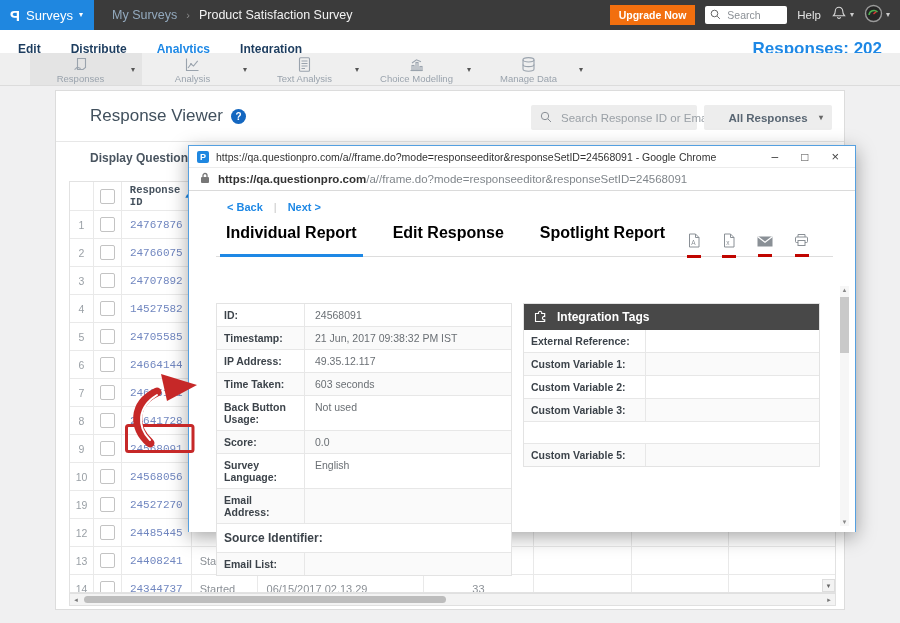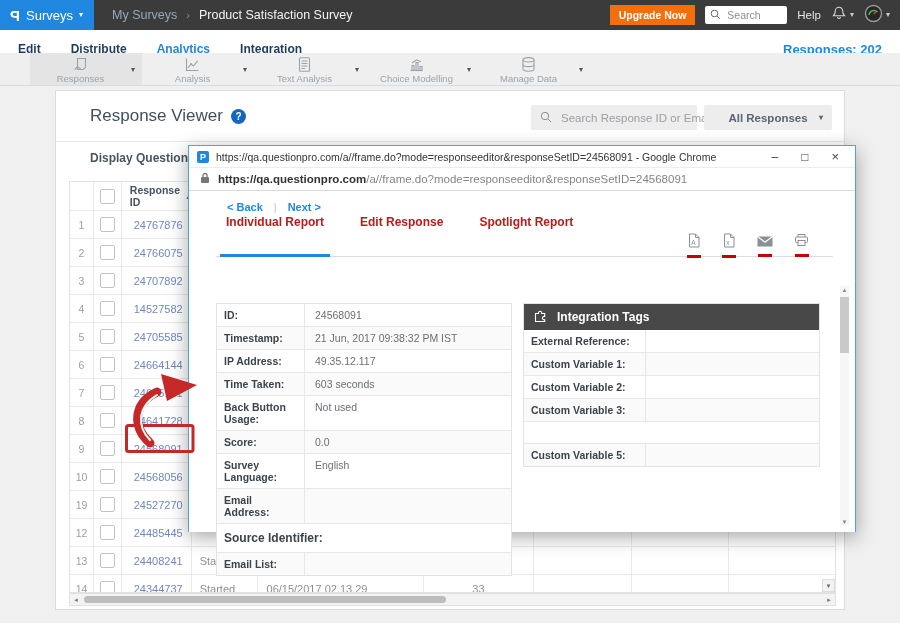--- a/index.html
+++ b/index.html
@@ -19,21 +19,21 @@
   .upgrade-btn{background:#f26f0e;color:#fff;font-size:10.5px;font-weight:bold;padding:4px 9px;border-radius:0;border:none;cursor:pointer;font-family:inherit;}
   .top-search{display:flex;align-items:center;background:#fff;border-radius:2px;height:18px;width:82px;padding:0 5px;gap:4px;box-sizing:border-box;}
   .top-search input{border:none;outline:none;width:60px;font-size:10.5px;color:#333;background:transparent;font-family:inherit;}
   .top-search input::placeholder{color:#8a8f95;}
   .help-label{color:#e3e3e3;font-size:11.5px;cursor:pointer;}
   .icon-btn{display:flex;align-items:center;gap:3px;color:#ccc;cursor:pointer;}
   
   .subnav{position:absolute;top:30px;left:0;right:0;height:38px;background:#fff;display:flex;align-items:center;padding:0 18px;gap:30px;font-size:12px;font-weight:bold;z-index:4;}
   .subnav-item{color:#1d3d5f;cursor:pointer;}
   .subnav-item.active{color:#1e88e5;text-decoration:underline;text-underline-offset:3px;}
-  .responses-count{margin-left:auto;color:#1e88e5;font-size:13px;font-weight:bold;}
+  .responses-count{margin-left:auto;color:#1e88e5;font-size:17px;font-weight:bold;}
   
   .toolbar{position:absolute;top:53px;left:0;right:0;height:32px;background:#efefef;border-bottom:1px solid #dcdcdc;display:flex;padding-left:30px;z-index:4;}
   .tgroup{width:112px;display:flex;align-items:center;cursor:pointer;}
   .tgroup.active{background:#e4e4e4;}
   .tcol{display:flex;flex-direction:column;align-items:center;justify-content:center;gap:0px;flex:1;padding-top:2px;}
   .tlabel{font-size:9.5px;color:#9aa3ad;white-space:nowrap;}
   .tcaret{font-size:8px;color:#555;margin-right:7px;}
   .ticon svg{display:block;}
   
   .card{position:absolute;left:55px;top:90px;width:790px;height:520px;background:#fff;border:1px solid #dcdcdc;box-sizing:border-box;z-index:3;}
@@ -48,21 +48,21 @@
   .display-questions{position:absolute;left:34px;top:59px;display:flex;align-items:center;gap:11px;font-size:12px;font-weight:bold;color:#4a5560;}
   .toggle{width:30px;height:15px;background:#d9d9d9;border-radius:8px;position:relative;cursor:pointer;}
   .knob{position:absolute;left:1px;top:1px;width:13px;height:13px;background:#fff;border-radius:50%;box-shadow:0 1px 2px rgba(0,0,0,.35);}
   
   .rtable{position:absolute;left:13px;top:90px;width:767px;height:412px;overflow:hidden;border:1px solid #e2e2e2;box-sizing:border-box;background:#fff;}
   .trow{display:flex;height:27px;border-bottom:1px solid #e9e9e9;background:#fff;}
   .trow.header{height:28px;}
   .tc{border-right:1px solid #e9e9e9;display:flex;align-items:center;box-sizing:border-box;font-size:11px;}
   .c-num{width:24px;justify-content:center;color:#9aa0a6;font-size:10.5px;}
   .c-cb{width:28px;justify-content:center;}
-  .c-id{width:70px;justify-content:flex-end;padding-right:8px;color:#7187c0;cursor:pointer;}
+  .c-id{width:70px;justify-content:flex-end;padding-right:8px;color:#7187c0;cursor:pointer;font-family:Liberation Mono, monospace;}
   .c-status{width:66px;padding-left:8px;color:#8b9096;}
   .c-date{width:167px;padding-left:9px;color:#8b9096;}
   .c-val{width:110px;justify-content:center;color:#8b9096;}
   .c-e1,.c-e2{width:98px;}
   .c-e3{width:106px;border-right:none;}
   .hdr-id{color:#46525e;font-weight:bold;font-size:10.5px;}
   .sort-arrow{color:#1e88e5;font-size:7px;margin-left:5px;}
   .checkbox{width:13px;height:13px;border:1px solid #c3c3c3;border-radius:2px;background:#fff;cursor:pointer;}
   .hscroll{position:absolute;left:13px;top:502px;width:767px;height:13px;background:#f3f3f3;border:1px solid #e0e0e0;box-sizing:border-box;}
   .hs-arrow{position:absolute;top:0;width:12px;height:11px;display:flex;align-items:center;justify-content:center;font-size:7px;color:#777;cursor:pointer;}
@@ -77,21 +77,21 @@
   .win-controls{display:flex;gap:23px;color:#444;font-size:12px;padding-right:8px;align-items:center;}
   .win-controls span{cursor:pointer;line-height:1;}
   .win-urlbar{height:22px;display:flex;align-items:center;gap:8px;padding:0 11px;border-bottom:1px solid #dadada;}
   .url{font-size:11.5px;color:#80868b;white-space:nowrap;overflow:hidden;}
   .url .dom{color:#333;font-weight:bold;}
   .win-content{position:relative;height:341px;background:#fff;}
   .nav-links{position:absolute;left:38px;top:10px;font-size:11px;font-weight:bold;display:flex;gap:11px;align-items:center;}
   .nav-links .lnk{color:#1e88e5;cursor:pointer;}
   .nav-sep{color:#c5c5c5;font-weight:normal;}
   .tabs-row{position:absolute;left:27px;right:22px;top:34px;height:32px;border-bottom:1px solid #ddd;display:flex;align-items:flex-end;gap:36px;padding-left:10px;box-sizing:border-box;}
-  .tab{font-size:12px;font-weight:bold;color:#b91c1c;padding-bottom:27px;position:relative;cursor:pointer;white-space:nowrap;}
+  .tab{font-size:16px;font-weight:bold;color:#000000;padding-bottom:14px;position:relative;cursor:pointer;white-space:nowrap;}
   .tab.active::after{content:"";position:absolute;left:-6px;right:-6px;bottom:-1px;height:3px;background:#1e88e5;}
   .export-icons{position:absolute;right:46px;top:42px;display:flex;gap:21px;}
   .eicon{display:flex;flex-direction:column;align-items:center;gap:3px;cursor:pointer;}
   .redbar{width:14px;height:3px;background:#c00500;}
   .panel{position:absolute;top:112px;background:#fff;border:1px solid #e3e3e3;box-sizing:border-box;}
   .panel.rd{left:27px;width:296px;}
   .panel.it{left:334px;width:297px;}
   .panel-header{height:26px;background:#484848;color:#fff;display:flex;align-items:center;gap:9px;padding:0 9px;font-size:12px;font-weight:bold;}
   .prow{display:flex;border-bottom:1px solid #e7e7e7;min-height:21px;align-items:stretch;background:#fff;}
   .prow:nth-of-type(even){background:#fafafa;}

